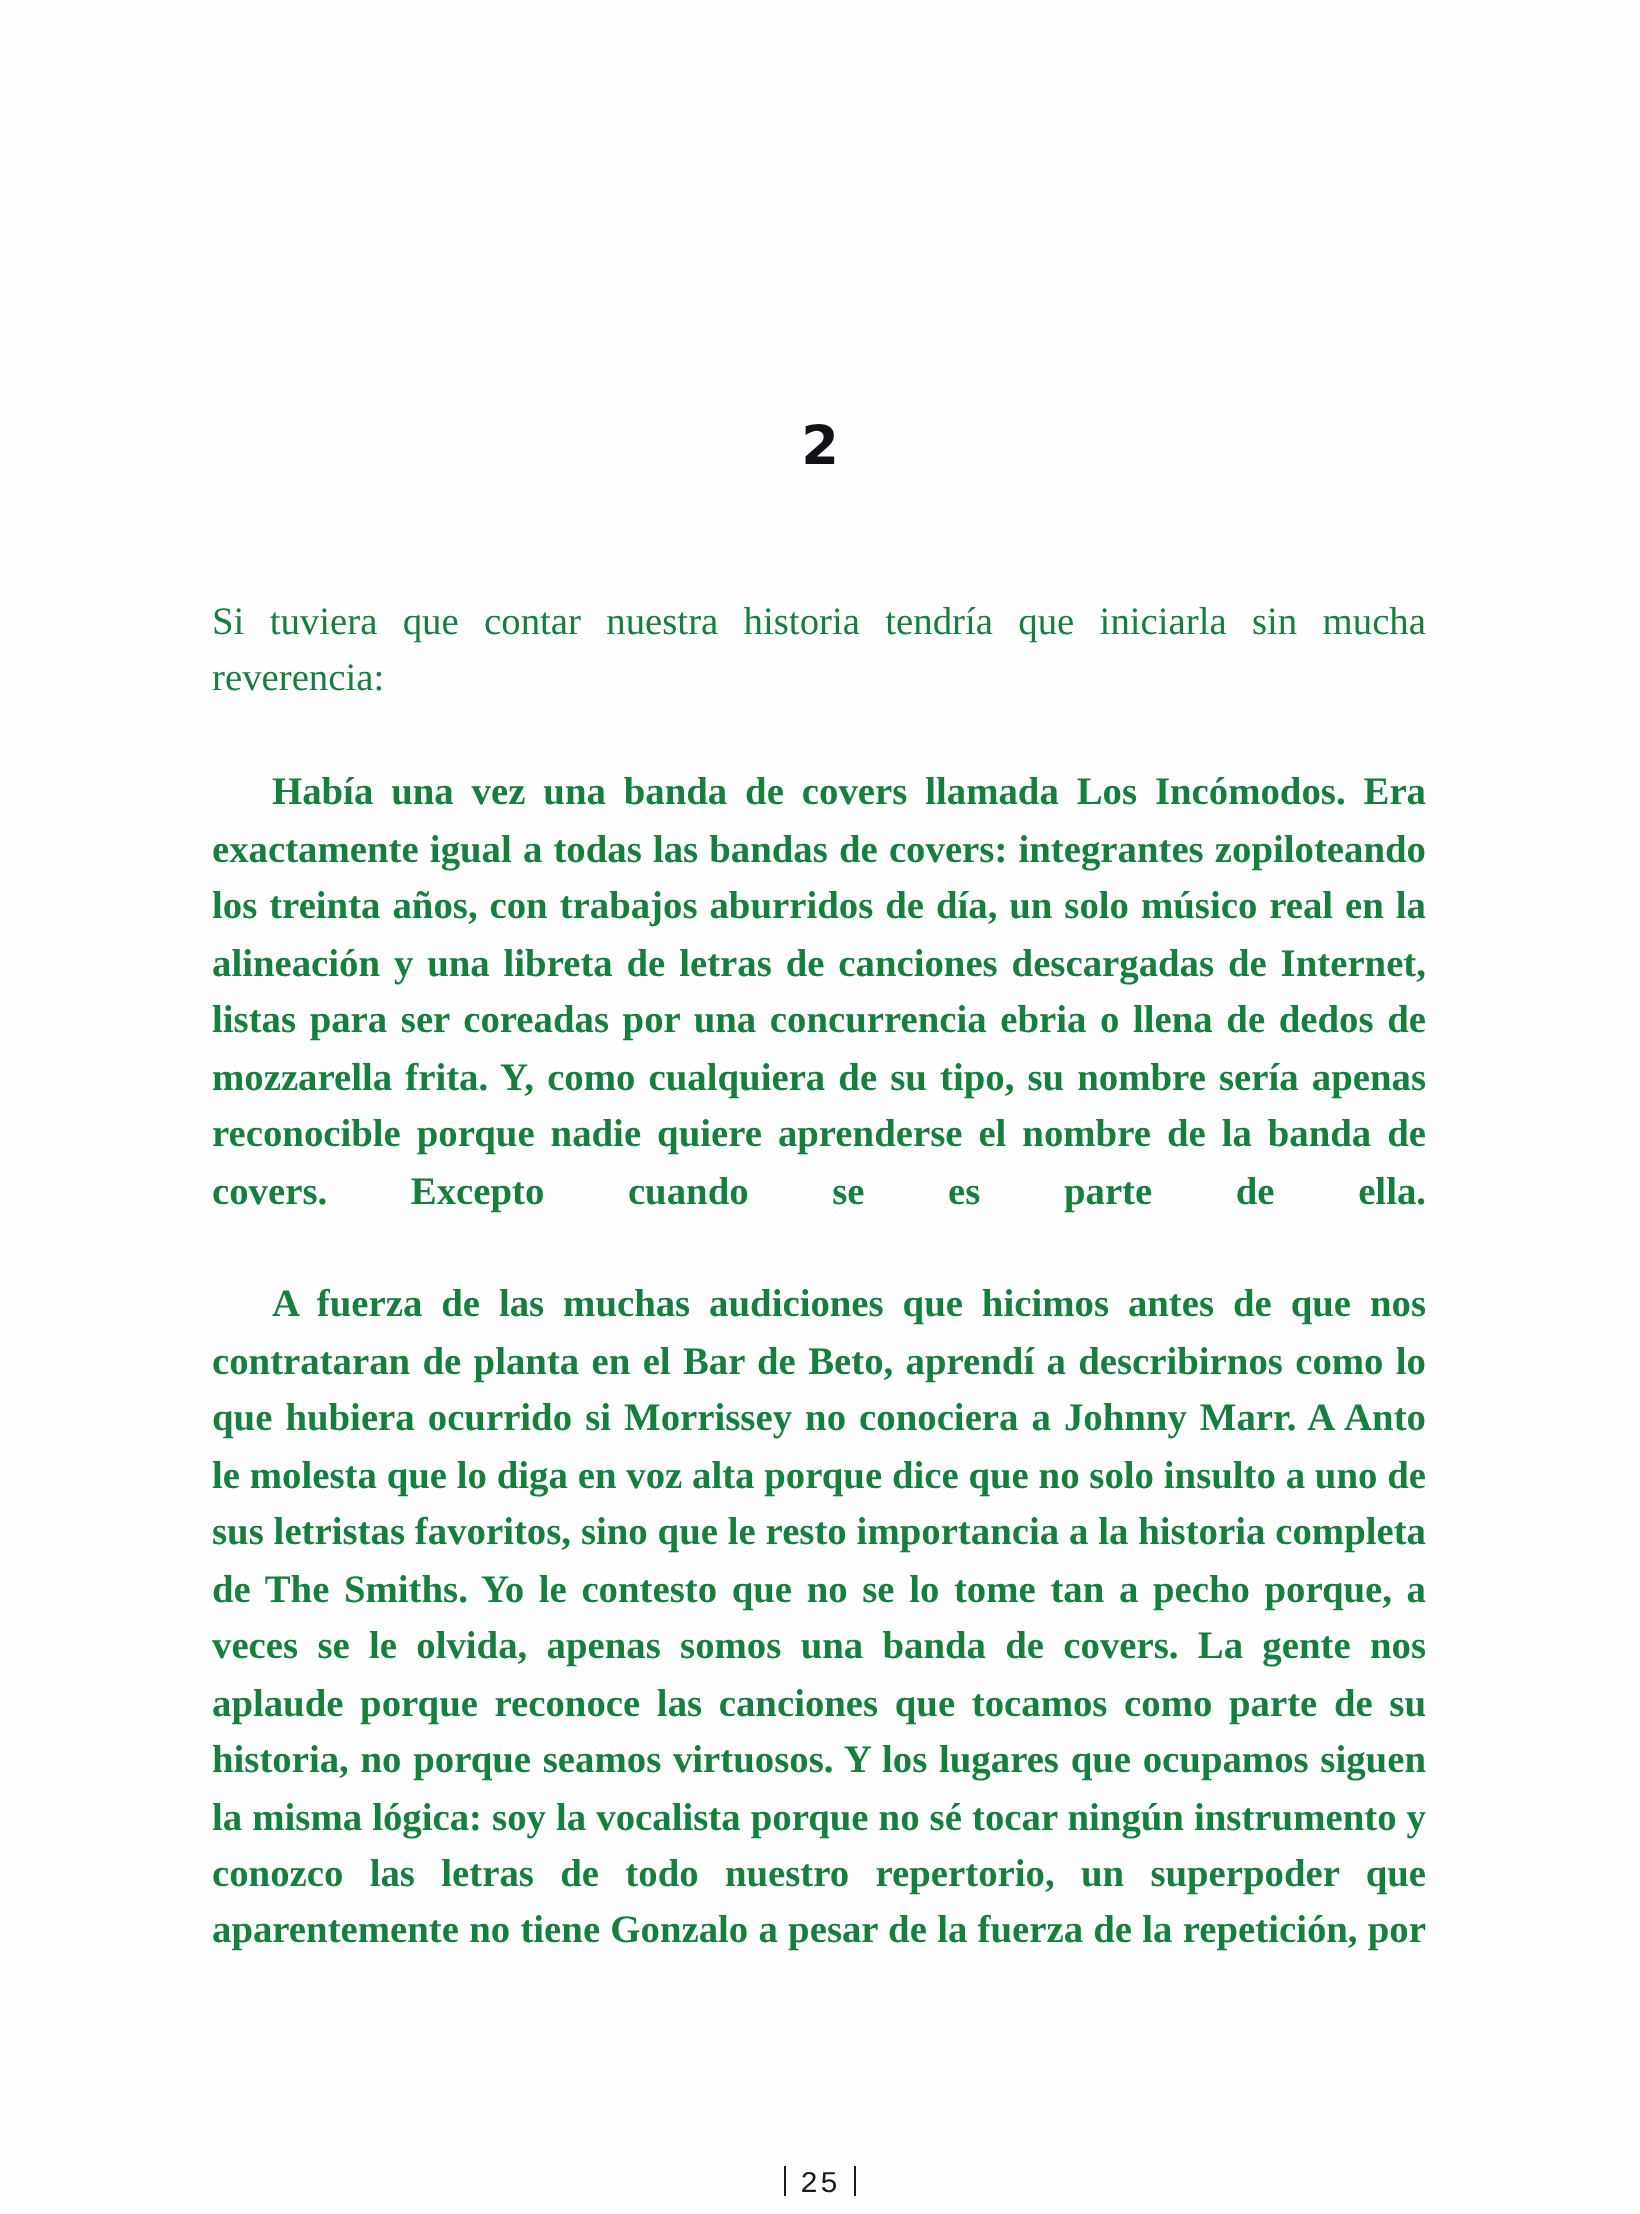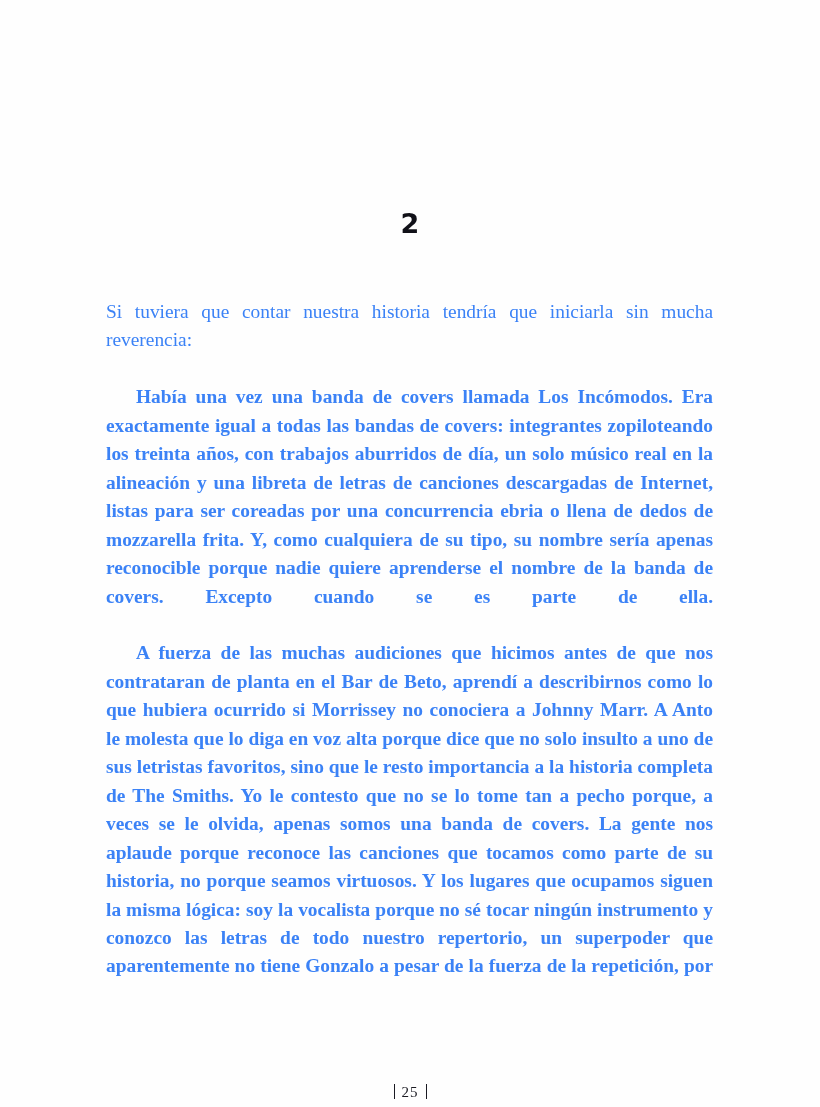--- a/index.html
+++ b/index.html
@@ -44,21 +44,21 @@
   }
 
   .para {
     margin: 0;
     font-size: 19.4px;
     line-height: 28.45px;
     text-align: justify;
     text-justify: inter-word;
     hyphens: manual;
     -webkit-hyphens: manual;
-    color: #3b82f6;
+    color: #15803d;
   }
 
   .para.indent {
     text-indent: 30px;
     font-weight: bold;
   }
 
   
   .para:after {
     content: "";
@@ -79,21 +79,21 @@
   .footer .rule {
     display: inline-block;
     width: 1px;
     height: 15px;
     background: #1a1a22;
     vertical-align: -2px;
     margin: 0 7px;
   }
   .footer .folio {
     display: inline-block;
-    font-family: Liberation Serif, serif;
+    font-family: Liberation Mono, monospace;
     font-size: 15px;
     margin-top: 45px;
   }
 </style>
 </head>
 <body>
 
 <div class="page">
 
   <div class="chapter-number">2</div>

